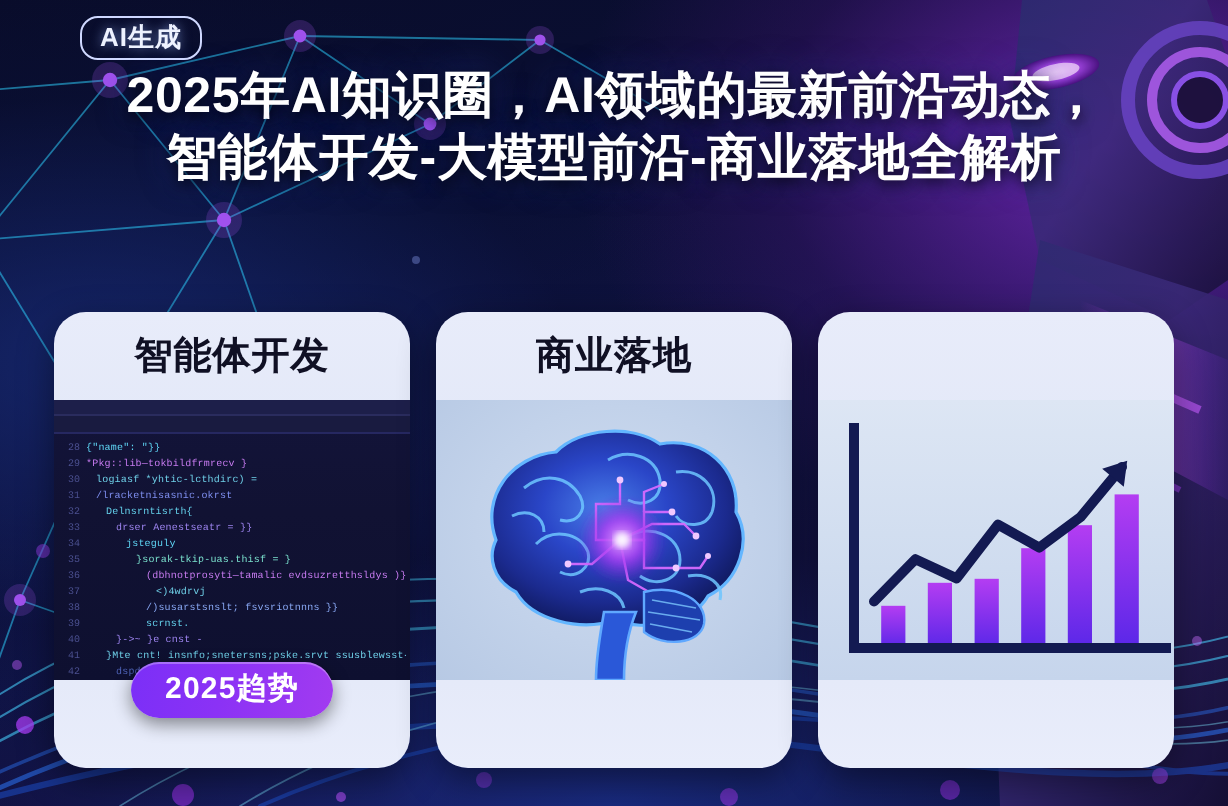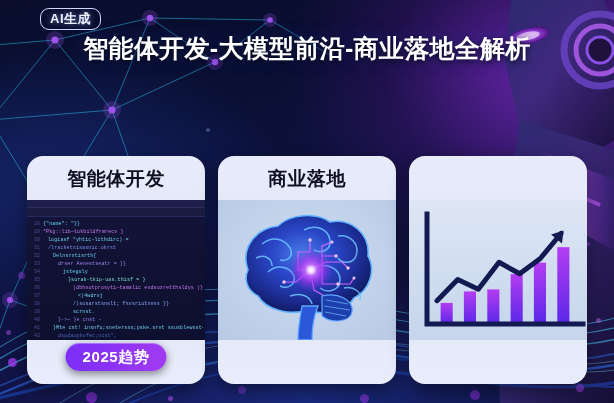--- a/index.html
+++ b/index.html
@@ -87,21 +87,21 @@
     line-height:1;
     z-index:3;
   }
   .card-art{
     position:absolute;left:0;right:0;
     top:44px;height:140px;
     overflow:hidden;
   }
   .card-badge{
     position:absolute;left:50%;transform:translateX(-50%);
-    bottom:13px;
+    bottom:25px;
     padding:6px 17px 7px;
     border-radius:999px;
     background:linear-gradient(100deg,#7b2ff7 0%,#8b32f5 45%,#a23bf0 100%);
     color:#fff;font-size:15px;font-weight:700;line-height:1;
     letter-spacing:.6px;
     box-shadow:0 3px 9px rgba(0,0,0,.45), inset 0 1px 0 rgba(255,255,255,.3);
     z-index:3;
     white-space:nowrap;
   }
 
@@ -256,20 +256,21 @@
     <span style="left:576px;top:384px;width:8px;height:8px;background:rgba(170,65,245,.5);"></span>
     <span style="left:596px;top:318px;width:5px;height:5px;background:rgba(200,110,255,.45);"></span>
     <span style="left:206px;top:128px;width:4px;height:4px;background:rgba(150,170,255,.35);"></span>
     <span style="left:18px;top:272px;width:7px;height:7px;background:rgba(150,60,235,.5);"></span>
     <span style="left:6px;top:330px;width:5px;height:5px;background:rgba(190,90,250,.45);"></span>
   </div>
 
   <div id="ai-badge">AI生成</div>
 
   <div id="title">
+    <span class="ln">2025年AI知识圈，AI领域的最新前沿动态，</span>
     <span class="ln">智能体开发-大模型前沿-商业落地全解析</span>
   </div>
 
   <div id="cards">
 
     <div class="card">
       <div class="card-title">智能体开发</div>
       <div class="card-art">
         <div class="code-art">
           <div class="code-bar"></div>

